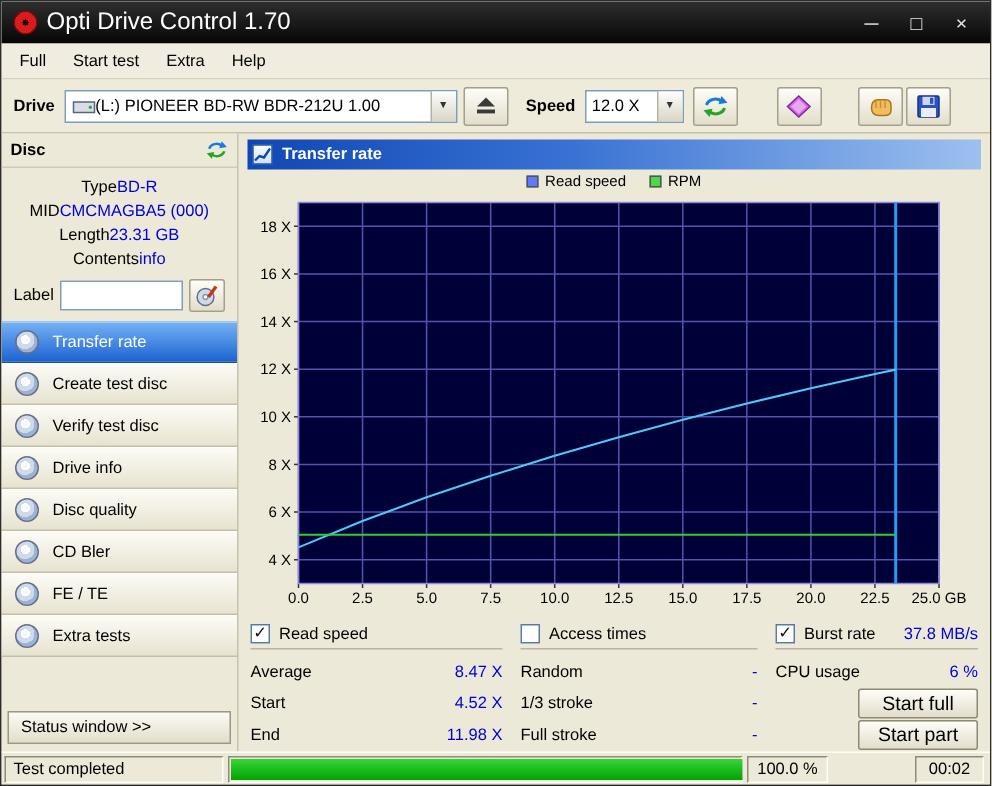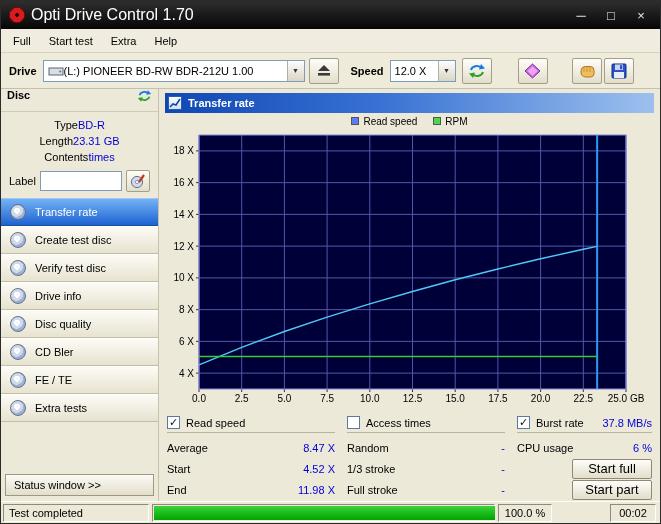--- a/index.html
+++ b/index.html
@@ -25,21 +25,21 @@
   .combo .arrow{width:17px;height:20px;margin-left:4px;background:linear-gradient(#fdfdfd,#d9d5c6);border-left:1px solid #b4b0a0;display:flex;align-items:center;justify-content:center;font-size:7px;color:#333}
   .drive-combo{width:262px}
   .speed-combo{width:66px;margin-right:6px}
   .tool-btn{height:26px;min-width:30px;background:linear-gradient(#fefdf9,#e2deca);border:1px solid #a39f8b;border-radius:2px;display:flex;align-items:center;justify-content:center;cursor:default}
 
   
   .content{flex:1;display:flex;min-height:0}
 
   
   .sidebar{width:158px;flex:0 0 158px;display:flex;flex-direction:column;border-right:1px solid #c6c2ae;background:#ece9d8}
-  .disc-header{height:23px;flex:0 0 23px;display:flex;align-items:flex-start;padding:0 6px;border-bottom:1px solid #cfcbb8}
+  .disc-header{height:23px;flex:0 0 23px;display:flex;align-items:center;padding:0 6px;border-bottom:1px solid #cfcbb8}
   .disc-header .dh-text{font-weight:bold;flex:1}
   .fields{padding:5px 8px 2px}
   .frow{display:flex;justify-content:center;align-items:center;height:16px}
   .fval{color:#0000d8}
   .label-row{display:flex;align-items:center;gap:4px;padding:3px 8px 6px}
   .label-row input{flex:1;height:20px;min-width:0;border:1px solid #7f9db9;font-family:"Liberation Sans",sans-serif;font-size:11px;padding:0 3px}
   .small-btn{width:24px;height:22px;background:linear-gradient(#fefdf9,#e2deca);border:1px solid #a39f8b;border-radius:2px;display:flex;align-items:center;justify-content:center}
   .nav{display:flex;flex-direction:column}
   .nav-item{height:28px;flex:0 0 28px;display:flex;align-items:center;gap:9px;padding:0 9px;background:linear-gradient(#fcfbf5,#e7e3d0);border-top:1px solid #fffef8;border-bottom:1px solid #c2bea9;cursor:default}
   .nav-item.selected{background:linear-gradient(#74b2f4,#1d63d1);color:#fff;border-top:1px solid #9cc6f5;border-bottom:1px solid #174f9e}
@@ -161,26 +161,30 @@
           <path d="M15 9 A6 5 0 0 1 5 11.5" fill="none" stroke="#27a327" stroke-width="2"></path>
             <polygon points="5,15 1,10.5 7,9.5" fill="#27a327"></polygon>
         </svg>
       </div>
       <div class="fields">
         <div class="frow">
           <span>Type</span>
           <span class="fval">BD-R</span>
         </div>
         <div class="frow">
+          <span>MID</span>
+          <span class="fval">CMCMAGBA5 (000)</span>
+        </div>
+        <div class="frow">
           <span>Length</span>
           <span class="fval">23.31 GB</span>
         </div>
         <div class="frow">
           <span>Contents</span>
-          <span class="fval">times</span>
+          <span class="fval">info</span>
         </div>
       </div>
       <div class="label-row">
         <span>Label</span>
         <input type="text" value="" style="">
         <div class="small-btn">
           <svg width="16" height="16" viewBox="0 0 16 16">
               <circle cx="7" cy="9" r="5.6" fill="#cfdaeb" stroke="#66708a"></circle>
               <circle cx="7" cy="9" r="1.6" fill="#fff" stroke="#8a94aa"></circle>
               <path d="M9 9 L14 2" stroke="#c03a1a" stroke-width="2.2"></path>

